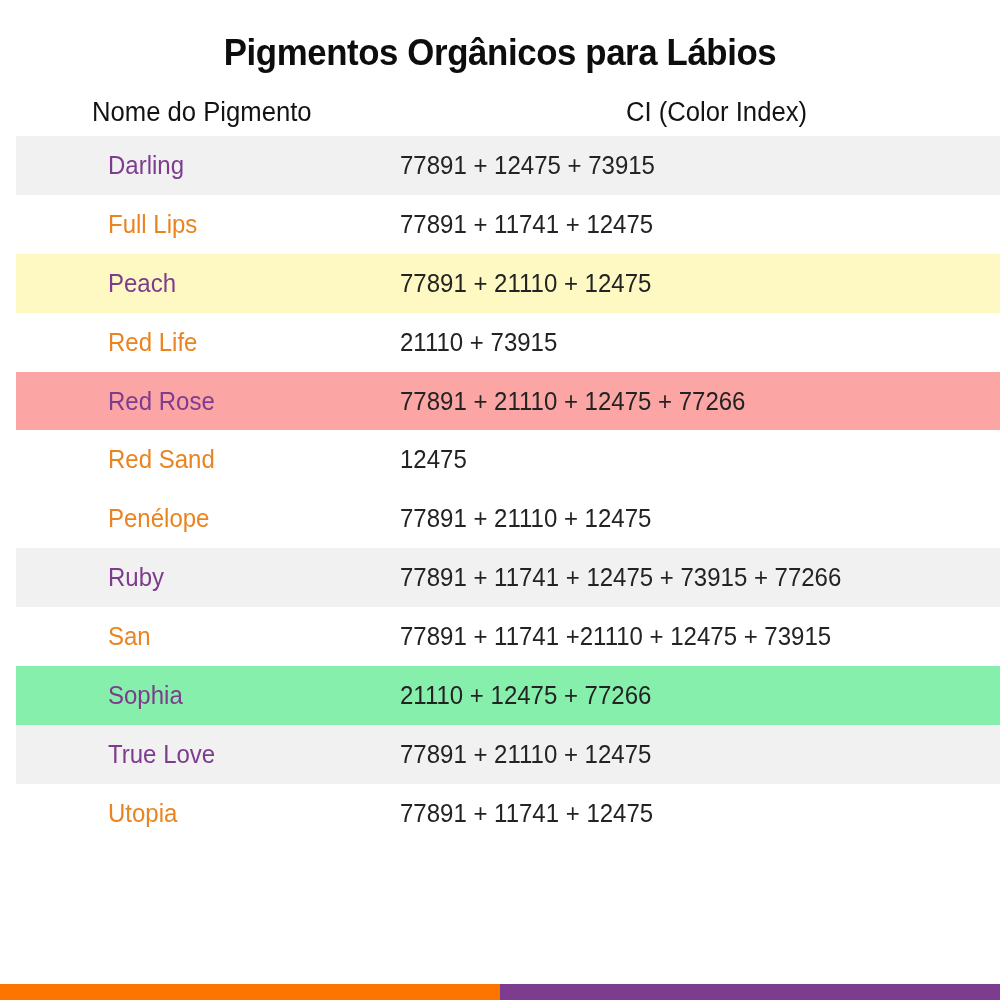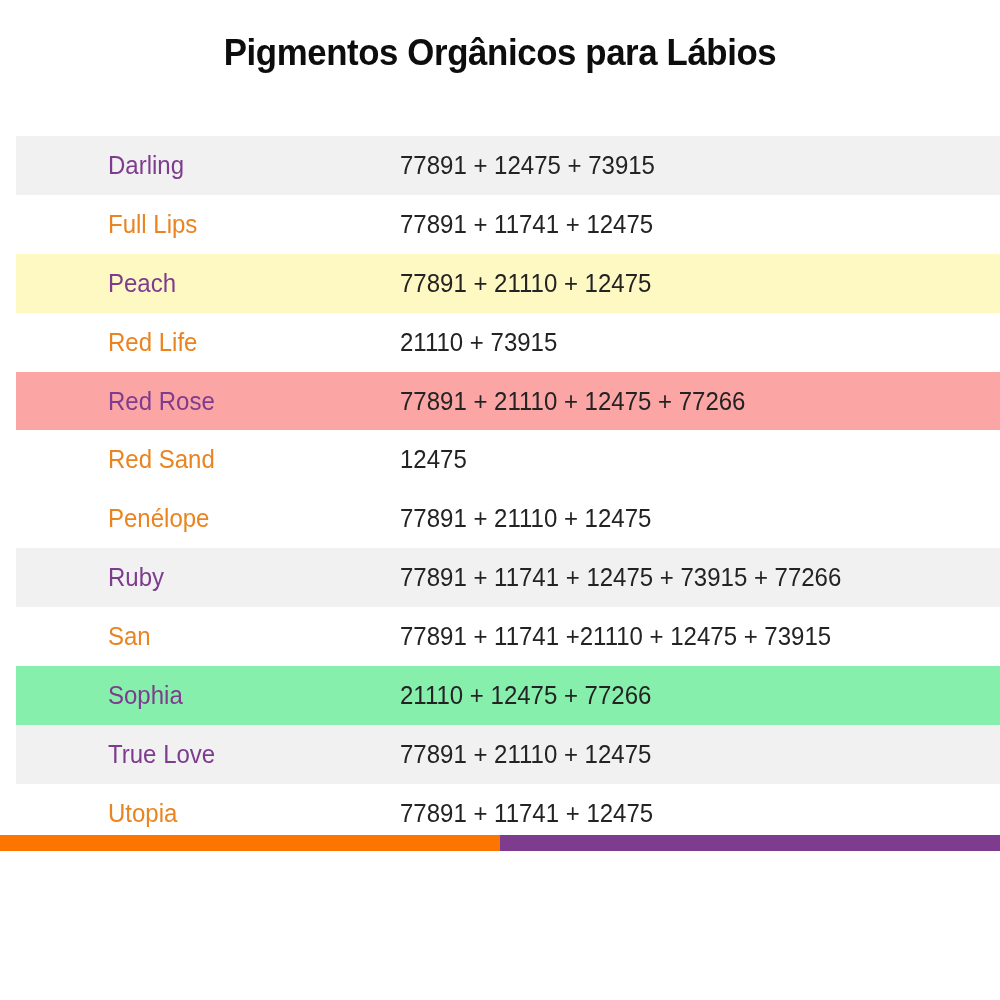--- a/index.html
+++ b/index.html
@@ -11,21 +11,21 @@
     width: 1000px;
     height: 1000px;
     background: #ffffff;
     font-family: "Liberation Sans", sans-serif;
     overflow: hidden;
     position: relative;
   }
 
   #page {
     width: 1000px;
-    height: 851px;
+    height: 1000px;
     position: relative;
     background: #ffffff;
   }
 
   
   .title {
     position: absolute;
     top: 30px;
     left: 0;
     width: 1000px;
@@ -134,20 +134,24 @@
     letter-spacing: 0.5px;
   }
 </style>
 </head>
 <body>
 
 <div id="page">
 
   <div class="title">Pigmentos Orgânicos para Lábios</div>
 
+  <div class="col-headers">
+    <div class="col-head name-head">Nome do Pigmento</div>
+    <div class="col-head ci-head">CI (Color Index)</div>
+  </div>
 
   <div class="table" id="table-body">
       <div class="row striped" style="background: rgb(241, 241, 241);">
         <div class="cell cell-name purple" style="color: rgb(125, 60, 142);">Darling</div>
         <div class="cell cell-ci" style="color: rgb(35, 35, 35);">77891 + 12475 + 73915</div>
       </div>
       <div class="row">
         <div class="cell cell-name orange" style="color: rgb(234, 132, 32);">Full Lips</div>
         <div class="cell cell-ci" style="color: rgb(35, 35, 35);">77891 + 11741 + 12475</div>
       </div>

